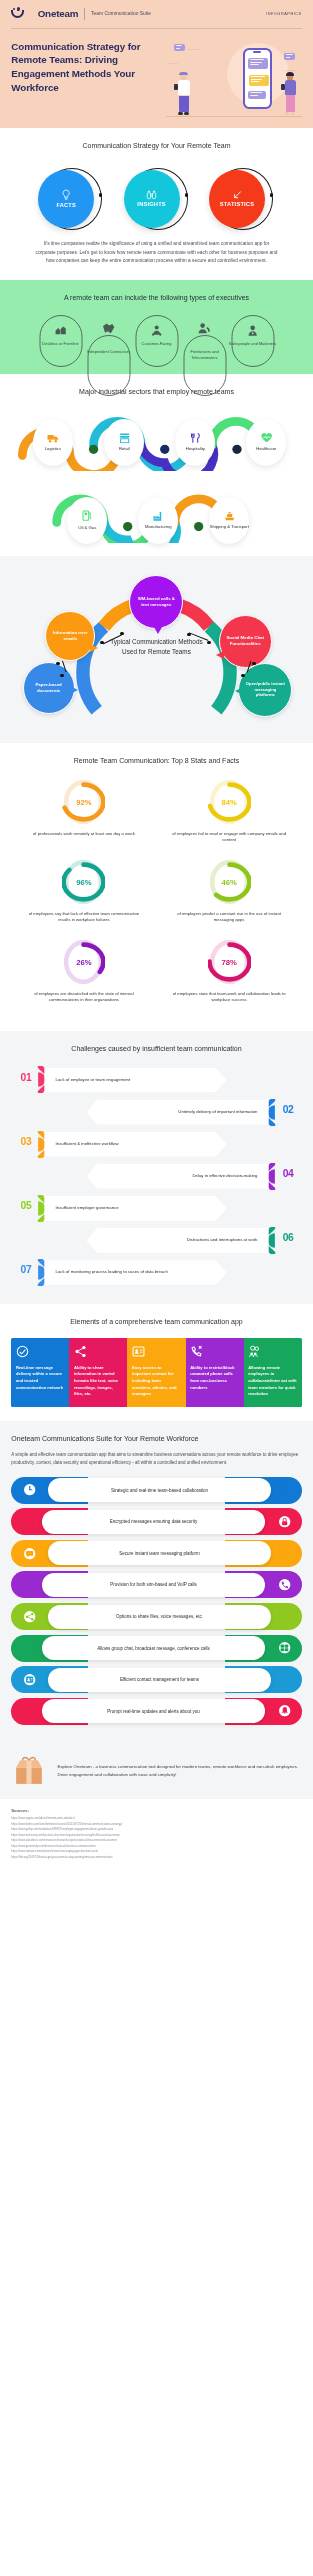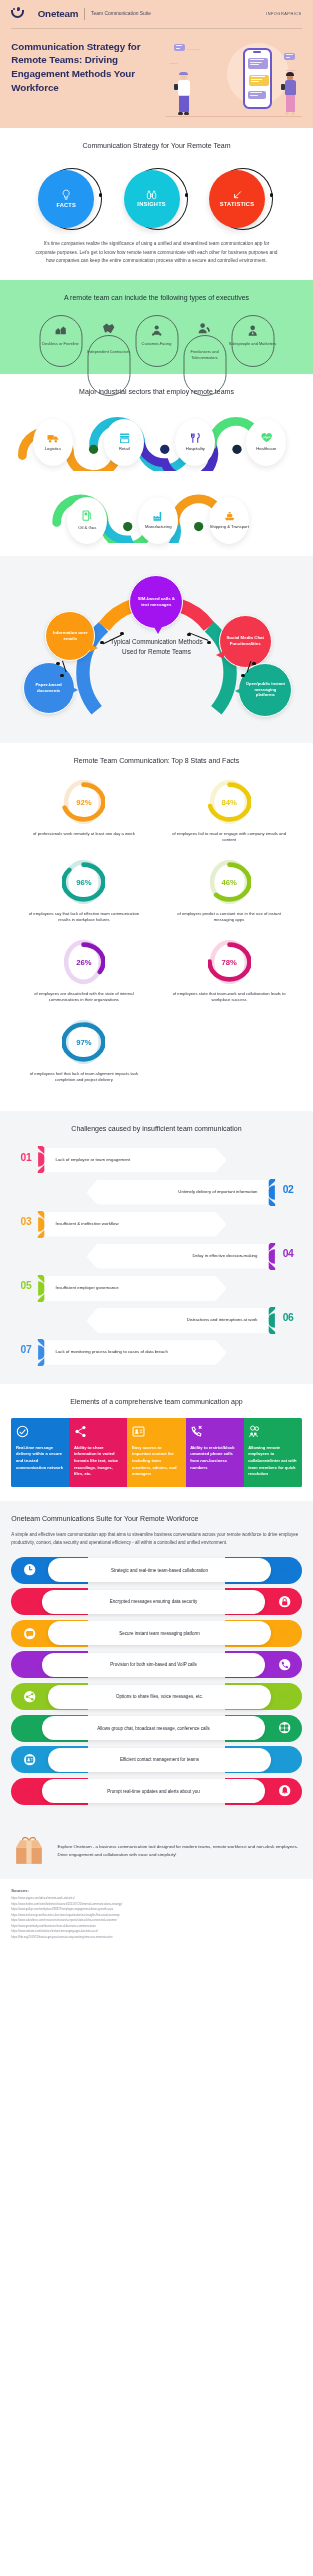--- a/index.html
+++ b/index.html
@@ -578,30 +578,20 @@
         <div class="donut">
           <svg width="43" height="48" viewBox="0 0 84 94">
               <ellipse cx="42" cy="47" rx="34" ry="39" fill="none" stroke="#f8d4e4" stroke-width="9"></ellipse>
               <ellipse cx="42" cy="47" rx="34" ry="39" fill="none" stroke="#d2166f" stroke-width="9" stroke-linecap="round" stroke-dasharray="172 58" transform="rotate(-90 42 47)"></ellipse>
             </svg>
           <div class="num" style="color:#d2166f;">78%</div>
         </div>
         <div class="cap">of employees state that team-work and collaboration leads to workplace success</div>
       </div>
 
-      <div class="stat">
-        <div class="donut">
-          <svg width="43" height="48" viewBox="0 0 84 94">
-              <ellipse cx="42" cy="47" rx="34" ry="39" fill="none" stroke="#d3e7f1" stroke-width="9"></ellipse>
-              <ellipse cx="42" cy="47" rx="34" ry="39" fill="none" stroke="#1b87bb" stroke-width="9" stroke-linecap="round" stroke-dasharray="223 7" transform="rotate(-90 42 47)"></ellipse>
-            </svg>
-          <div class="num" style="color:#1b87bb;">97%</div>
-        </div>
-        <div class="cap">of employees feel that lack of team alignment impacts task completion and project delivery</div>
-      </div>
     </div>
   </div>
 
   <div class="sec grey">
     <div class="sec-title">Challenges caused by insufficient team communication</div>
     <div class="chal-list">
 
       <div class="chal l">
         <div class="num" style="color:#f5356e;">01</div>
         <svg class="chev" style="left:26px;" width="24" height="27" viewBox="0 0 46 52">

